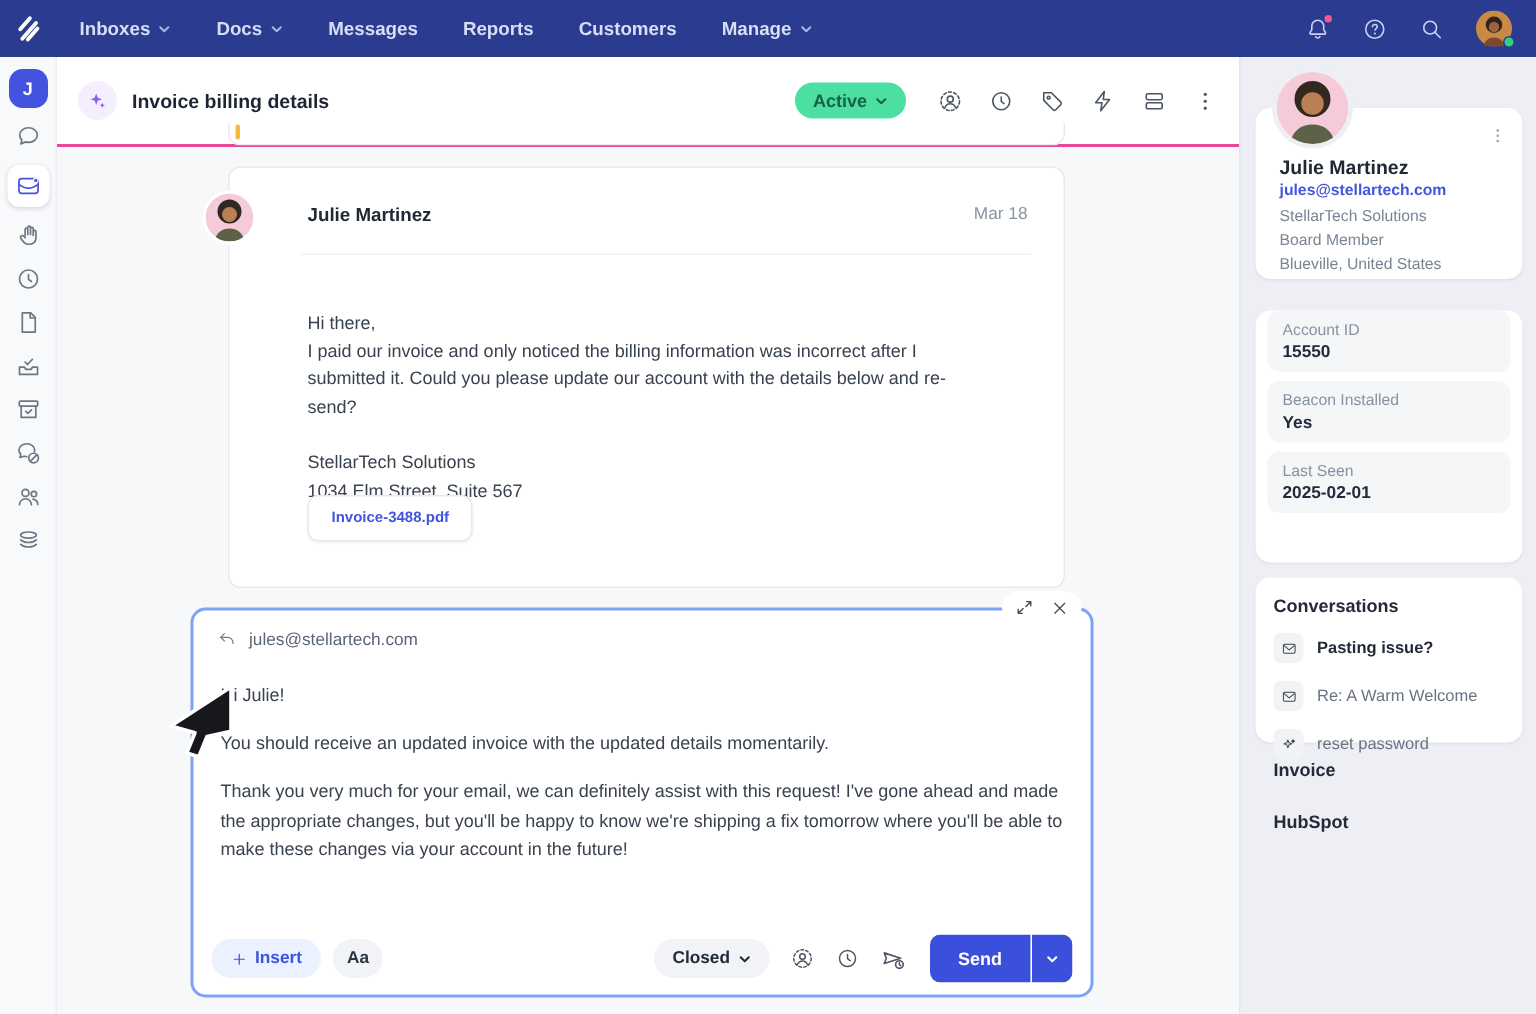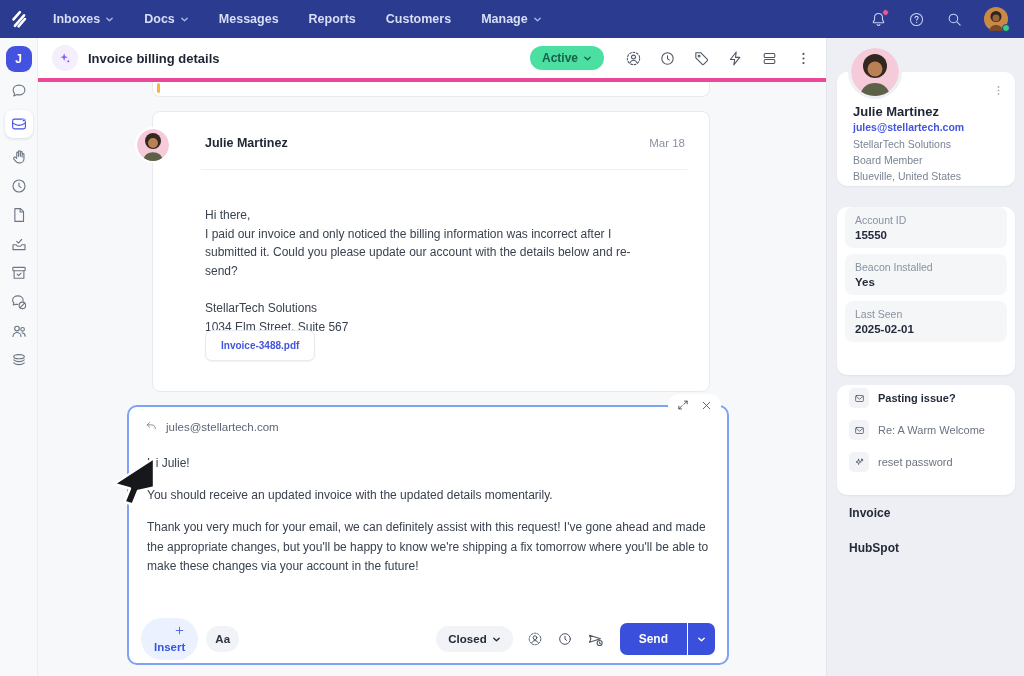--- a/index.html
+++ b/index.html
@@ -33,22 +33,22 @@
     border-right:1px solid #ECEEF2; display:flex; flex-direction:column; align-items:center;
     padding-top:8px; gap:9px; }
   .ws-tile { width:26px; height:26px; border-radius:9px; background:#4353E0; color:#fff;
     font-size:12px; font-weight:700; display:flex; align-items:center; justify-content:center; cursor:pointer; }
   .rail-ic { width:20px; height:20px; color:#6C7684; display:flex; align-items:center; justify-content:center; cursor:pointer; }
   .rail-ic.sel { width:28px; height:28px; background:#fff; border-radius:8px; color:#4353E0;
     box-shadow:0 1px 3px rgba(20,30,60,.14); }
 
   
   .main { position:absolute; top:38px; left:38px; width:788px; height:638px; background:#F7F8FA; }
-  .conv-header { position:absolute; top:0; left:0; right:0; height:44px; background:#fff;
-    border-bottom:4px solid #ec4899; display:flex; align-items:center; padding:0 14px; }
+  .conv-header { position:absolute; top:0; left:0; right:0; height:60px; background:#fff;
+    border-bottom:2px solid #ec4899; display:flex; align-items:center; padding:0 14px; }
   .spark-circ { width:26px; height:26px; border-radius:50%; background:#F4EEFD; color:#8B5CF6;
     display:flex; align-items:center; justify-content:center; margin-right:10px; }
   .conv-title { font-size:13px; font-weight:700; color:#1D2433; }
   .header-right { margin-left:auto; display:flex; align-items:center; gap:17px; }
   .active-pill { display:flex; align-items:center; gap:5px; background:#4BE0A2; color:#17614A;
     font-size:12px; font-weight:700; padding:5px 12px; border-radius:999px; cursor:pointer; margin-right:4px; }
   .hact { color:#4B5563; cursor:pointer; }
 
   .conv-scroll { position:absolute; top:44px; left:0; right:0; bottom:0; }
   .partial-card { position:absolute; top:0; left:114px; width:558px; height:15px; background:#fff;
@@ -77,21 +77,21 @@
   .comp-notch { position:absolute; top:-13px; right:6px; background:#fff; border-radius:12px;
     padding:5px 9px; display:flex; align-items:center; gap:12px; color:#3F4856; }
   .comp-notch .nic { cursor:pointer; }
   .reply-row { display:flex; align-items:center; gap:8px; padding:13px 16px 9px; color:#707A88; }
   .reply-email { font-size:11.5px; color:#5B6575; }
   .comp-body { padding:12px 18px 0; font-size:12px; color:#39424F; line-height:1.6; }
   .comp-body p + p { margin-top:13px; }
   .comp-toolbar { position:absolute; bottom:0; left:0; right:0; height:48px; display:flex;
     align-items:center; padding:0 12px; }
   .insert-pill { display:flex; align-items:flex-end; gap:5px; background:#EBF1FE; color:#3A55E0;
-    font-size:11.5px; font-weight:700; padding:7px 13px; border-radius:999px; cursor:pointer;flex-direction:column; }
+    font-size:11.5px; font-weight:700; padding:7px 13px; border-radius:999px; cursor:pointer; }
   .aa-pill { margin-left:8px; background:#F1F3F6; color:#2B3442; font-size:11.5px; font-weight:700;
     padding:7px 9px; border-radius:999px; cursor:pointer; }
   .tb-right { margin-left:auto; display:flex; align-items:center; gap:14px; }
   .closed-pill { display:flex; align-items:center; gap:5px; background:#F1F3F6; color:#222B3A;
     font-size:11.5px; font-weight:700; padding:7px 12px; border-radius:999px; cursor:pointer; }
   .tb-ic { color:#4B5563; cursor:pointer; }
   .send-btn { display:flex; align-items:stretch; border-radius:7px; overflow:hidden; margin-left:2px; }
   .send-main { background:#3A50DC; color:#fff; font-size:12px; font-weight:700; padding:9px 19px;
     cursor:pointer; }
   .send-sep { width:1px; background:rgba(255,255,255,.35); }
@@ -479,20 +479,23 @@
       <div class="prop-label">Beacon Installed</div>
       <div class="prop-value">Yes</div>
     </div>
     <div class="prop-row">
       <div class="prop-label">Last Seen</div>
       <div class="prop-value">2025-02-01</div>
     </div>
   </div>
 
   <div class="sb-card convs-card">
+    <div class="card-title-row">
+      <span class="card-title">Conversations</span>
+    </div>
     <div class="conv-item first">
       <span class="conv-ic">
         <svg width="11" height="11" viewBox="0 0 24 24">
             <rect class="st" x="3.5" y="5.5" width="17" height="13" rx="2"></rect>
             <path class="st" d="M4.5 7.5l7.5 6 7.5-6"></path>
           </svg>
       </span>
       <span class="conv-label">Pasting issue?</span>
     </div>
     <div class="conv-item">

